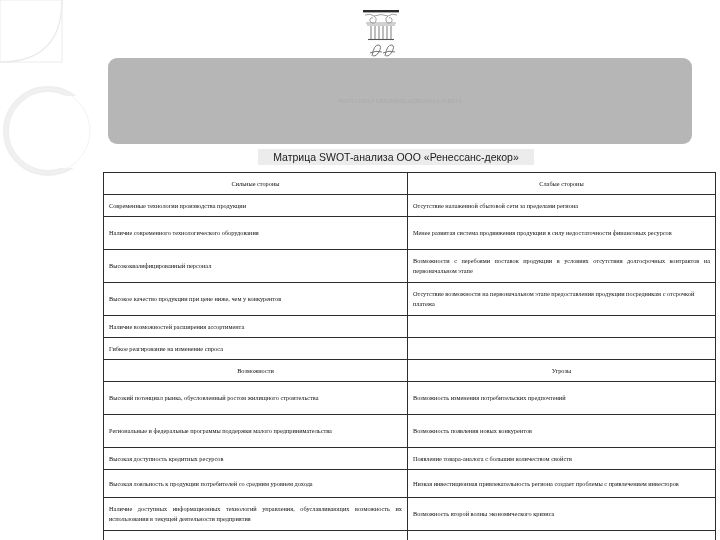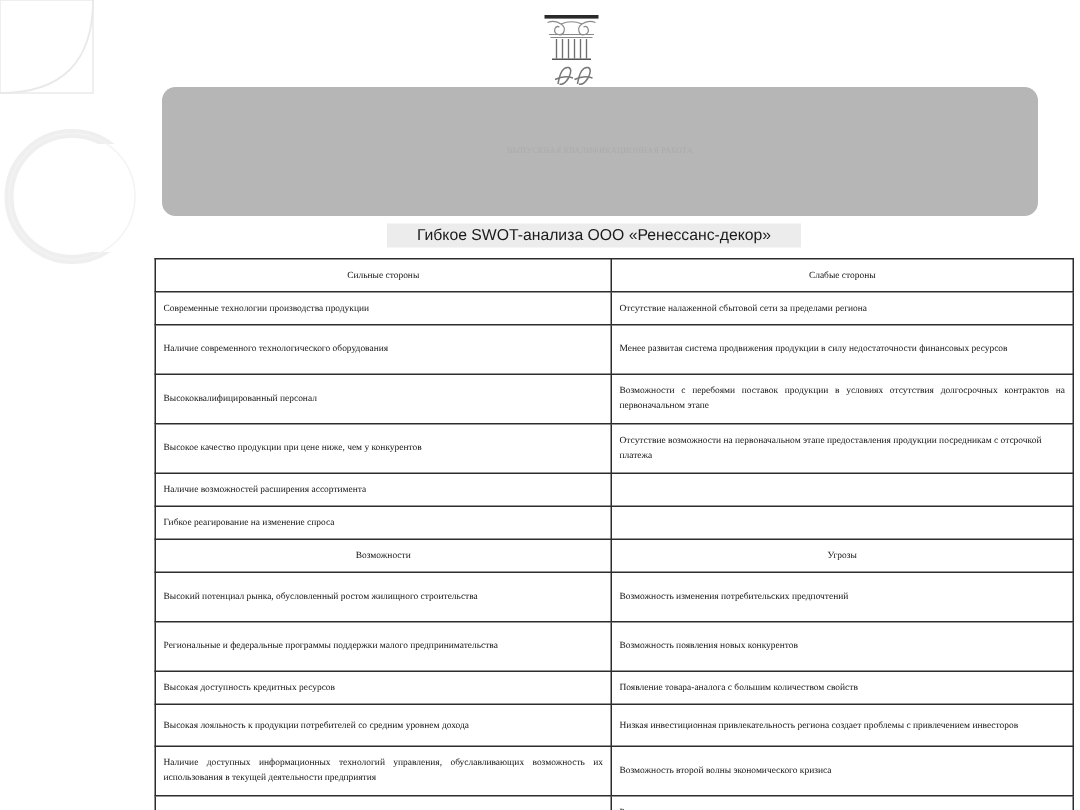--- a/index.html
+++ b/index.html
@@ -144,21 +144,21 @@
     <path d="M33 52 q2 -12 7 -11 q3 1 0 7 q-3 5 -6 4"></path>
     <path d="M18 49 q6 -3 12 -1"></path>
     <path d="M31 49 q6 -3 12 -1"></path>
   </g>
 </svg>
 
 <div id="banner">
   <div id="banner-text">ВЫПУСКНАЯ КВАЛИФИКАЦИОННАЯ РАБОТА</div>
 </div>
 
-<div id="matrix-title">Гибкое SWOT-анализа ООО «Ренессанс-декор»</div>
+<div id="matrix-title">Матрица SWOT-анализа ООО «Ренессанс-декор»</div>
 
 <table id="swot-table">
   <tbody>
     <tr>
       <td class="col-left section-head r-short">Сильные стороны</td>
       <td class="col-right section-head r-short">Слабые стороны</td>
     </tr>
     <tr>
       <td class="col-left r-short">Современные технологии производства продукции</td>
       <td class="col-right r-short">Отсутствие налаженной сбытовой сети за пределами региона</td>

